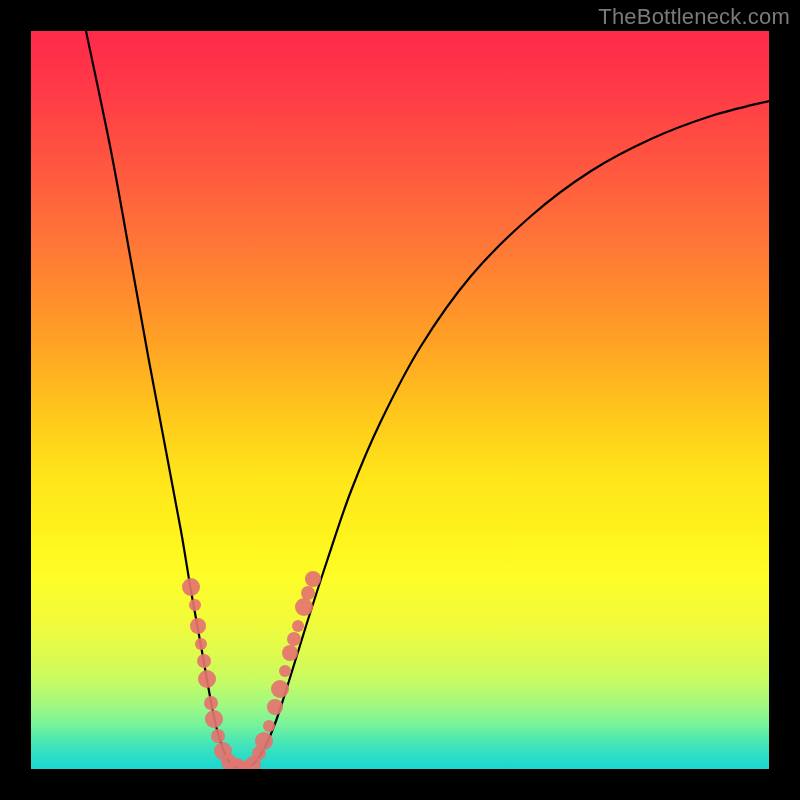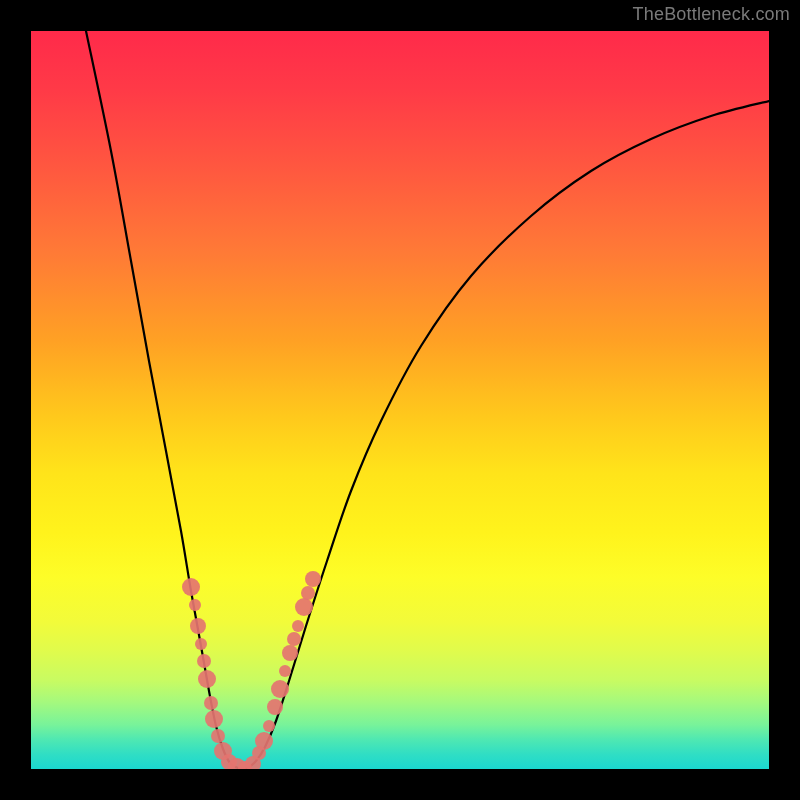--- a/index.html
+++ b/index.html
@@ -47,21 +47,21 @@
     left: 0; top: 0;
     width: 738px;
     height: 738px;
     overflow: visible;
   }
   .watermark {
     position: absolute;
     top: 4px;
     right: 10px;
     color: #7a7a7a;
-    font-size: 18px;
+    font-size: 22px;
     font-weight: 500;
     letter-spacing: 0.2px;
     user-select: none;
   }
 </style>
 </head>
 <body>
 
 <div class="frame">
   <div class="gradient"></div>

